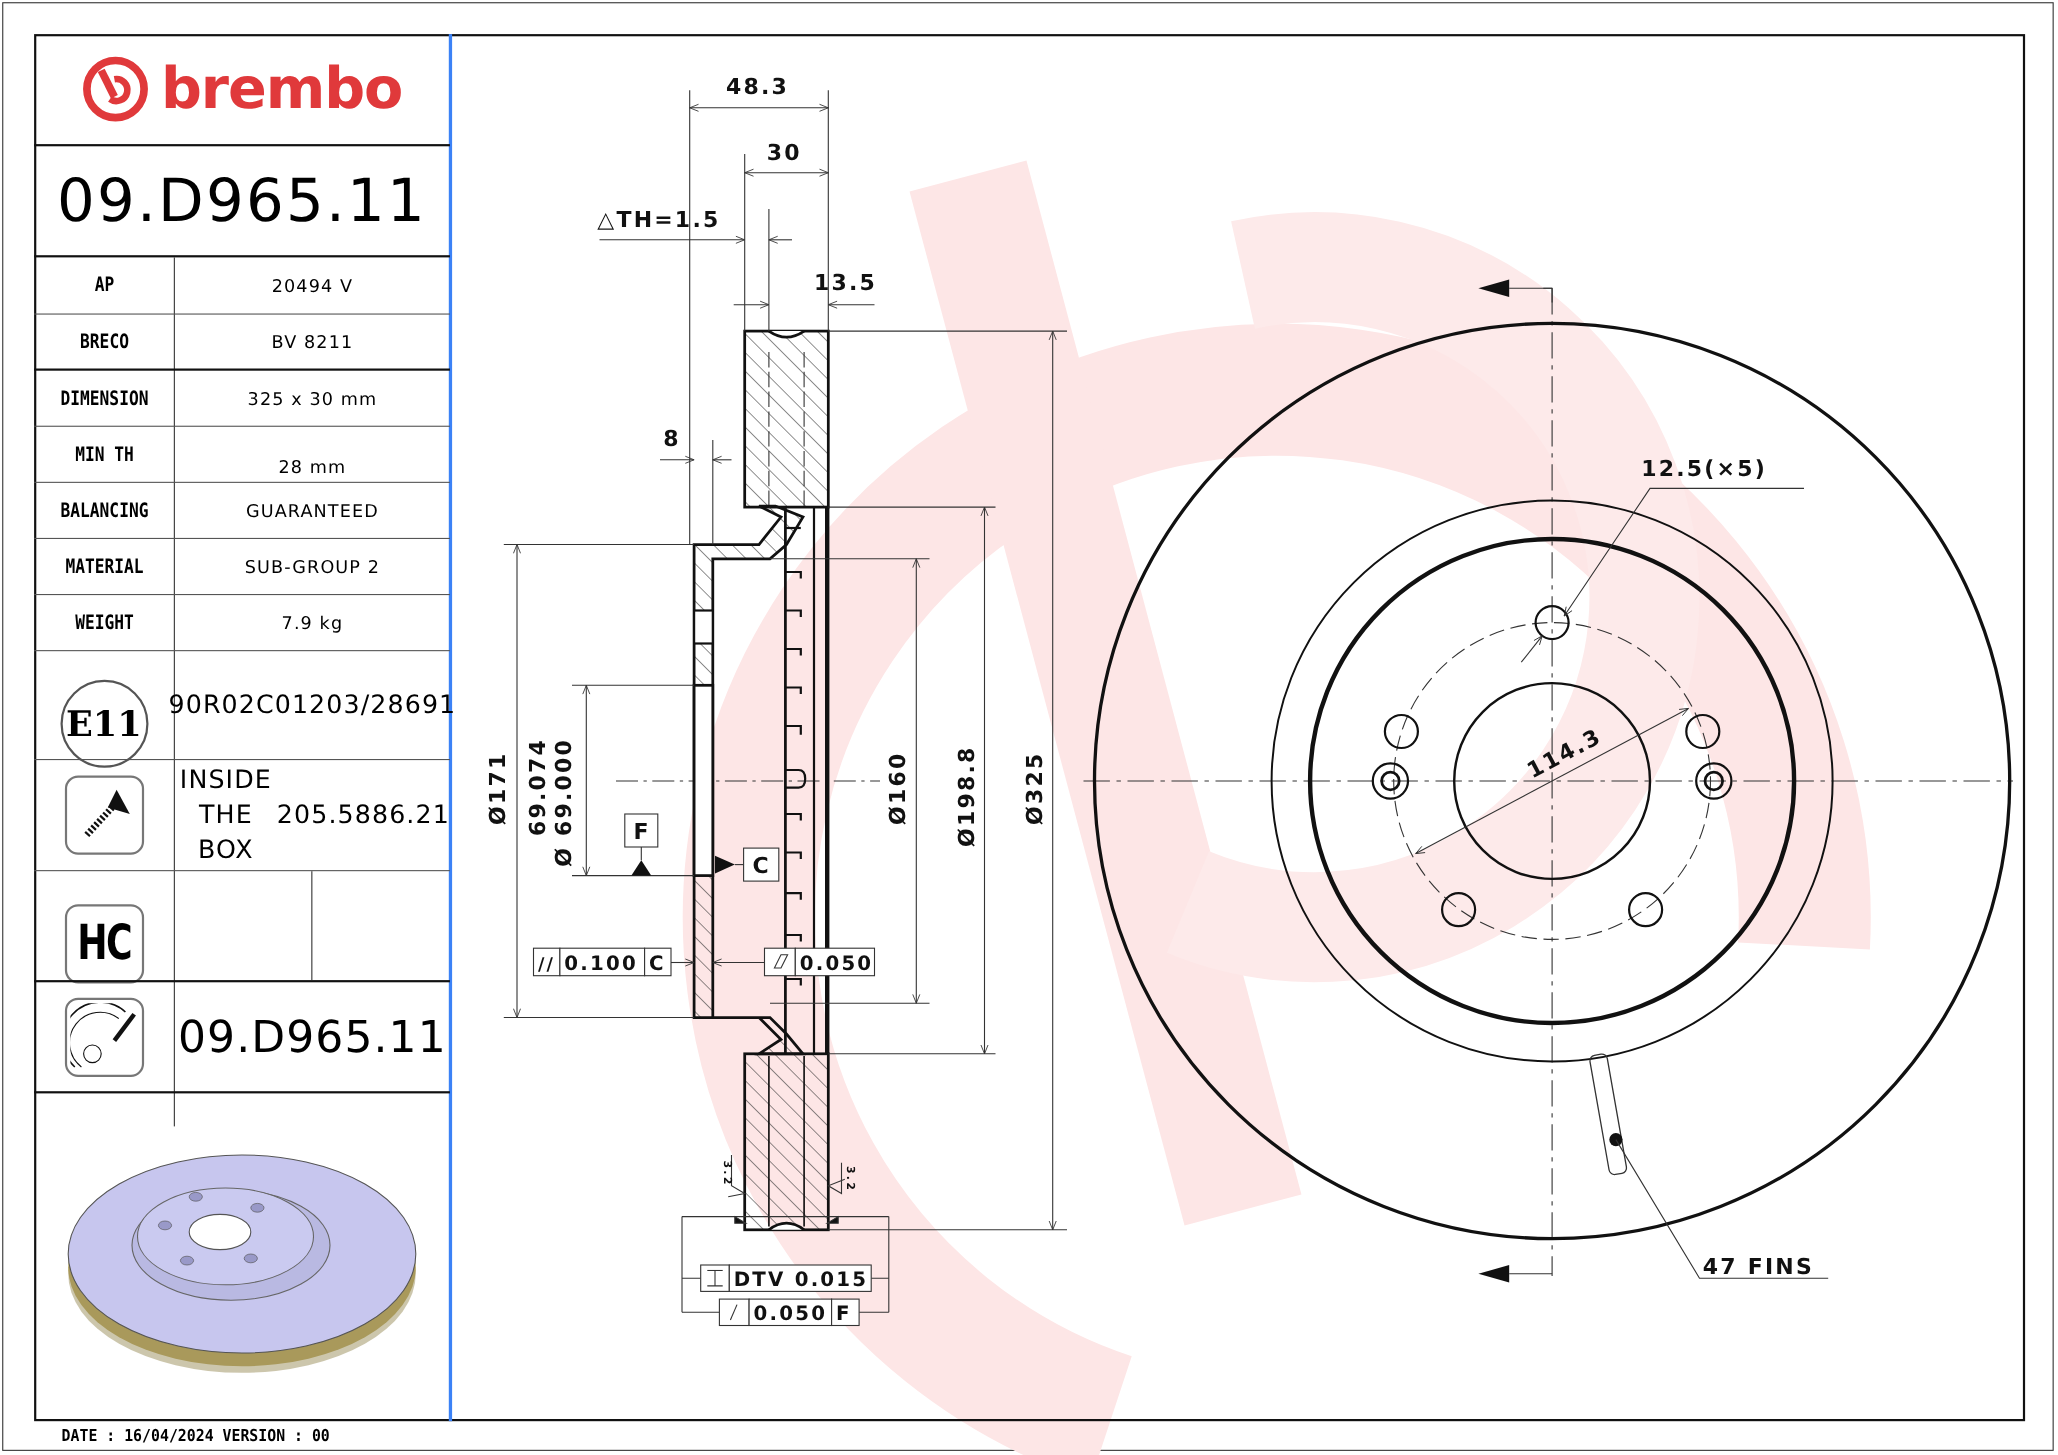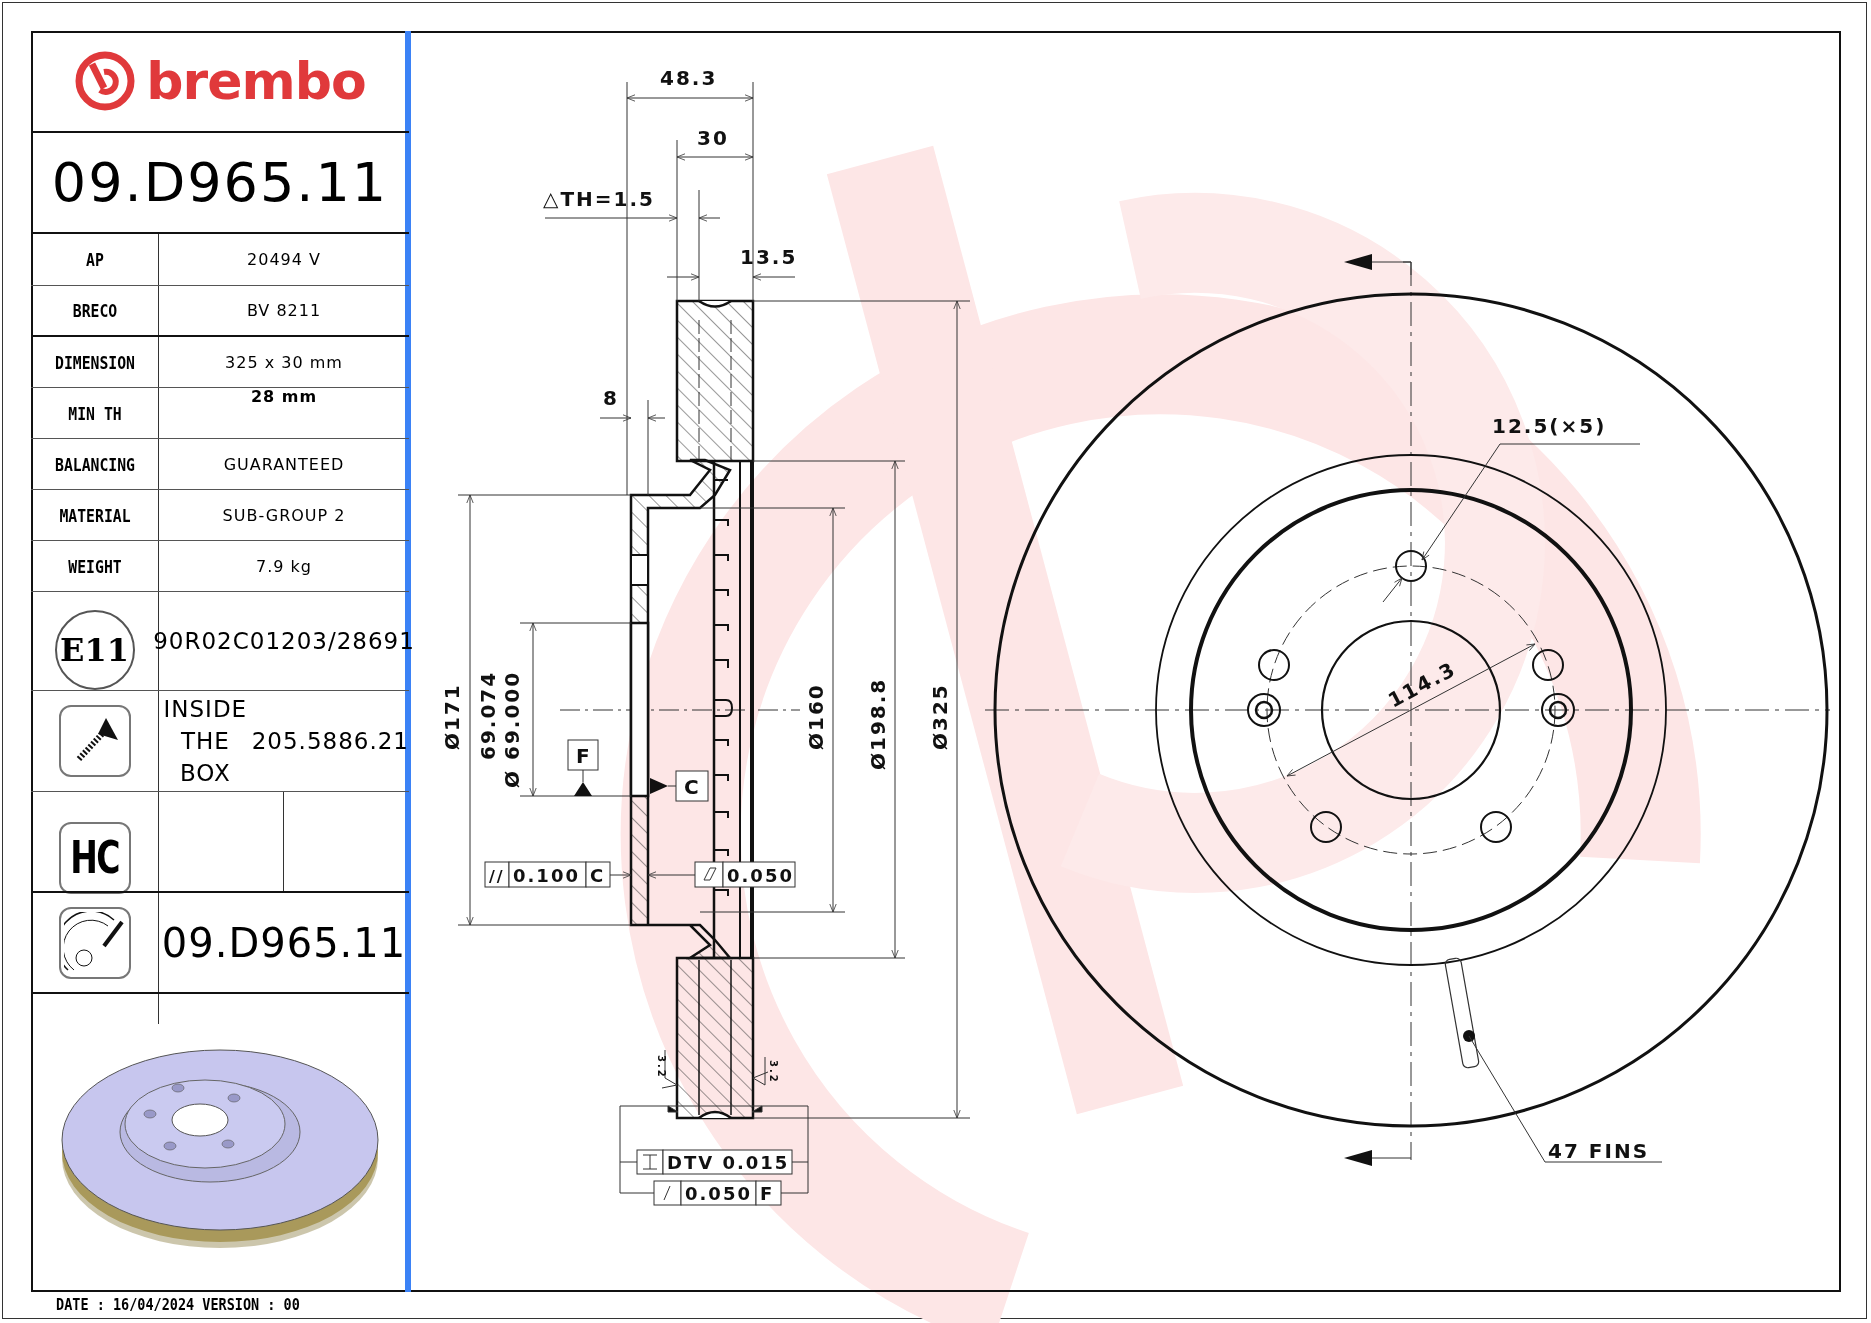--- a/index.html
+++ b/index.html
@@ -1,20 +1,20 @@
 <!DOCTYPE html>
 <html><head>
 <meta charset="utf-8">
 <style>
   html, body { margin:0; padding:0; background:#ffffff; }
   body { width:1871px; height:1323px; position:relative; overflow:hidden;
          font-family:"DejaVu Sans Mono","Liberation Mono",monospace; color:#000; }
   .outer-frame { position:absolute; left:2px; top:2px; width:1865px; height:1317px; border:1.5px solid #333; box-sizing:border-box; }
   .inner-frame { position:absolute; left:31px; top:31px; width:1810px; height:1261px; border:2px solid #111; box-sizing:border-box; }
-  .left-panel { position:absolute; left:31px; top:31px; width:380px; height:1261px; border-right:6px solid #3b82f6; box-sizing:border-box; }
+  .left-panel { position:absolute; left:31px; top:31px; width:380px; height:1261px; border-right:3px solid #3b82f6; box-sizing:border-box; }
   .cell { position:absolute; box-sizing:border-box; display:flex; align-items:center; justify-content:center; text-align:center; }
   .hline { position:absolute; left:0; width:378px; background:#111; }
   .vline { position:absolute; background:#333; width:1px; }
   .logo { top:0; left:0; width:378px; height:100px; }
   .logo-text { font-family:"DejaVu Sans","Liberation Sans",sans-serif; font-weight:bold; color:#e0393b; font-size:52px; letter-spacing:-1px; margin-left:10px; }
   .partno { top:101px; left:0; width:378px; height:100px; font-family:"DejaVu Sans","Liberation Sans",sans-serif; font-size:54px; letter-spacing:2px; }
   .lbl { left:0; width:128px; font-family:"DejaVu Sans Mono",monospace; font-weight:bold; font-size:18px; transform:scaleX(0.82); }
   .val { left:128px; width:250px; font-family:"DejaVu Sans","Liberation Sans",sans-serif; font-size:16px; letter-spacing:1px; }
   .val-small { font-size:23px; line-height:32px; flex-direction:row; }
   .partno2 { font-size:40px; letter-spacing:1px; }
@@ -251,36 +251,36 @@
 
   <div class="cell lbl" style="top:255px;height:49px;">BRECO</div>
   <div class="cell val" style="top:255px;height:49px;">BV 8211</div>
   <div class="hline" style="top:304px;height:2px;"></div>
 
   <div class="cell lbl" style="top:306px;height:50px;">DIMENSION</div>
   <div class="cell val" style="top:306px;height:50px;">325 x 30 mm</div>
   <div class="hline" style="top:356px;height:1px;background:#555;"></div>
 
   <div class="cell lbl" style="top:357px;height:50px;">MIN TH</div>
-  <div class="cell val" style="top:340px;height:50px;font-weight:bold;">28 mm</div>
+  <div class="cell val" style="top:368px;height:50px;">28 mm</div>
   <div class="hline" style="top:407px;height:1px;background:#555;"></div>
 
   <div class="cell lbl" style="top:408px;height:50px;">BALANCING</div>
   <div class="cell val" style="top:408px;height:50px;">GUARANTEED</div>
   <div class="hline" style="top:458px;height:1px;background:#555;"></div>
 
   <div class="cell lbl" style="top:459px;height:50px;">MATERIAL</div>
   <div class="cell val" style="top:459px;height:50px;text-align:center;">SUB-GROUP 2</div>
   <div class="hline" style="top:509px;height:1px;background:#555;"></div>
 
   <div class="cell lbl" style="top:510px;height:50px;">WEIGHT</div>
   <div class="cell val" style="top:510px;height:50px;">7.9 kg</div>
   <div class="hline" style="top:560px;height:1px;background:#555;"></div>
 
-  <div class="cell" style="top:561px;left:0;width:127px;height:98px;align-items:flex-end;">
+  <div class="cell" style="top:578px;left:0;width:127px;height:98px;">
     <div class="e11">E11</div>
   </div>
   <div class="cell val val-small" style="top:561px;height:98px;">
     <div>90R</div>
     <div>02C01203/28691</div>
   </div>
   <div class="hline" style="top:659px;height:1px;background:#555;"></div>
 
   <div class="cell" style="top:660px;left:0;width:127px;height:100px;">
     <div class="icon-box">

